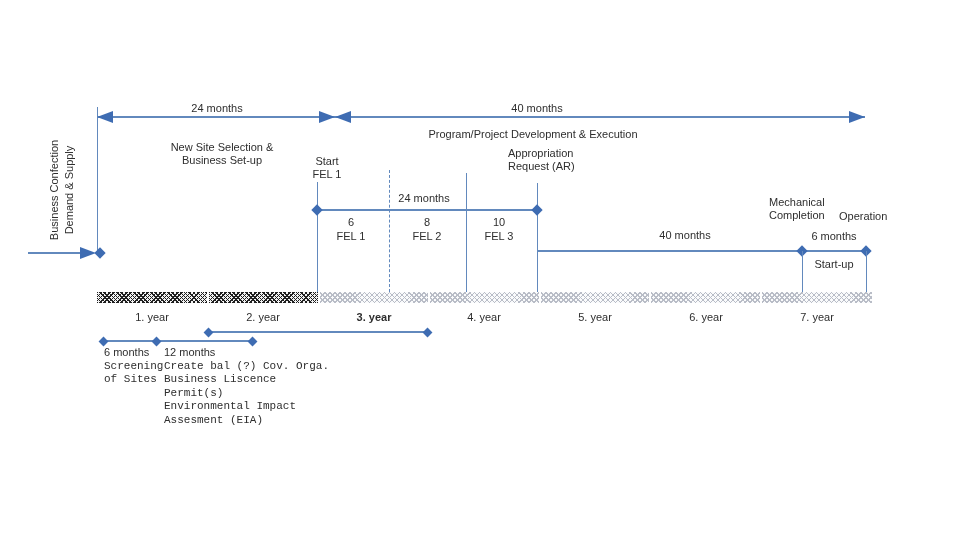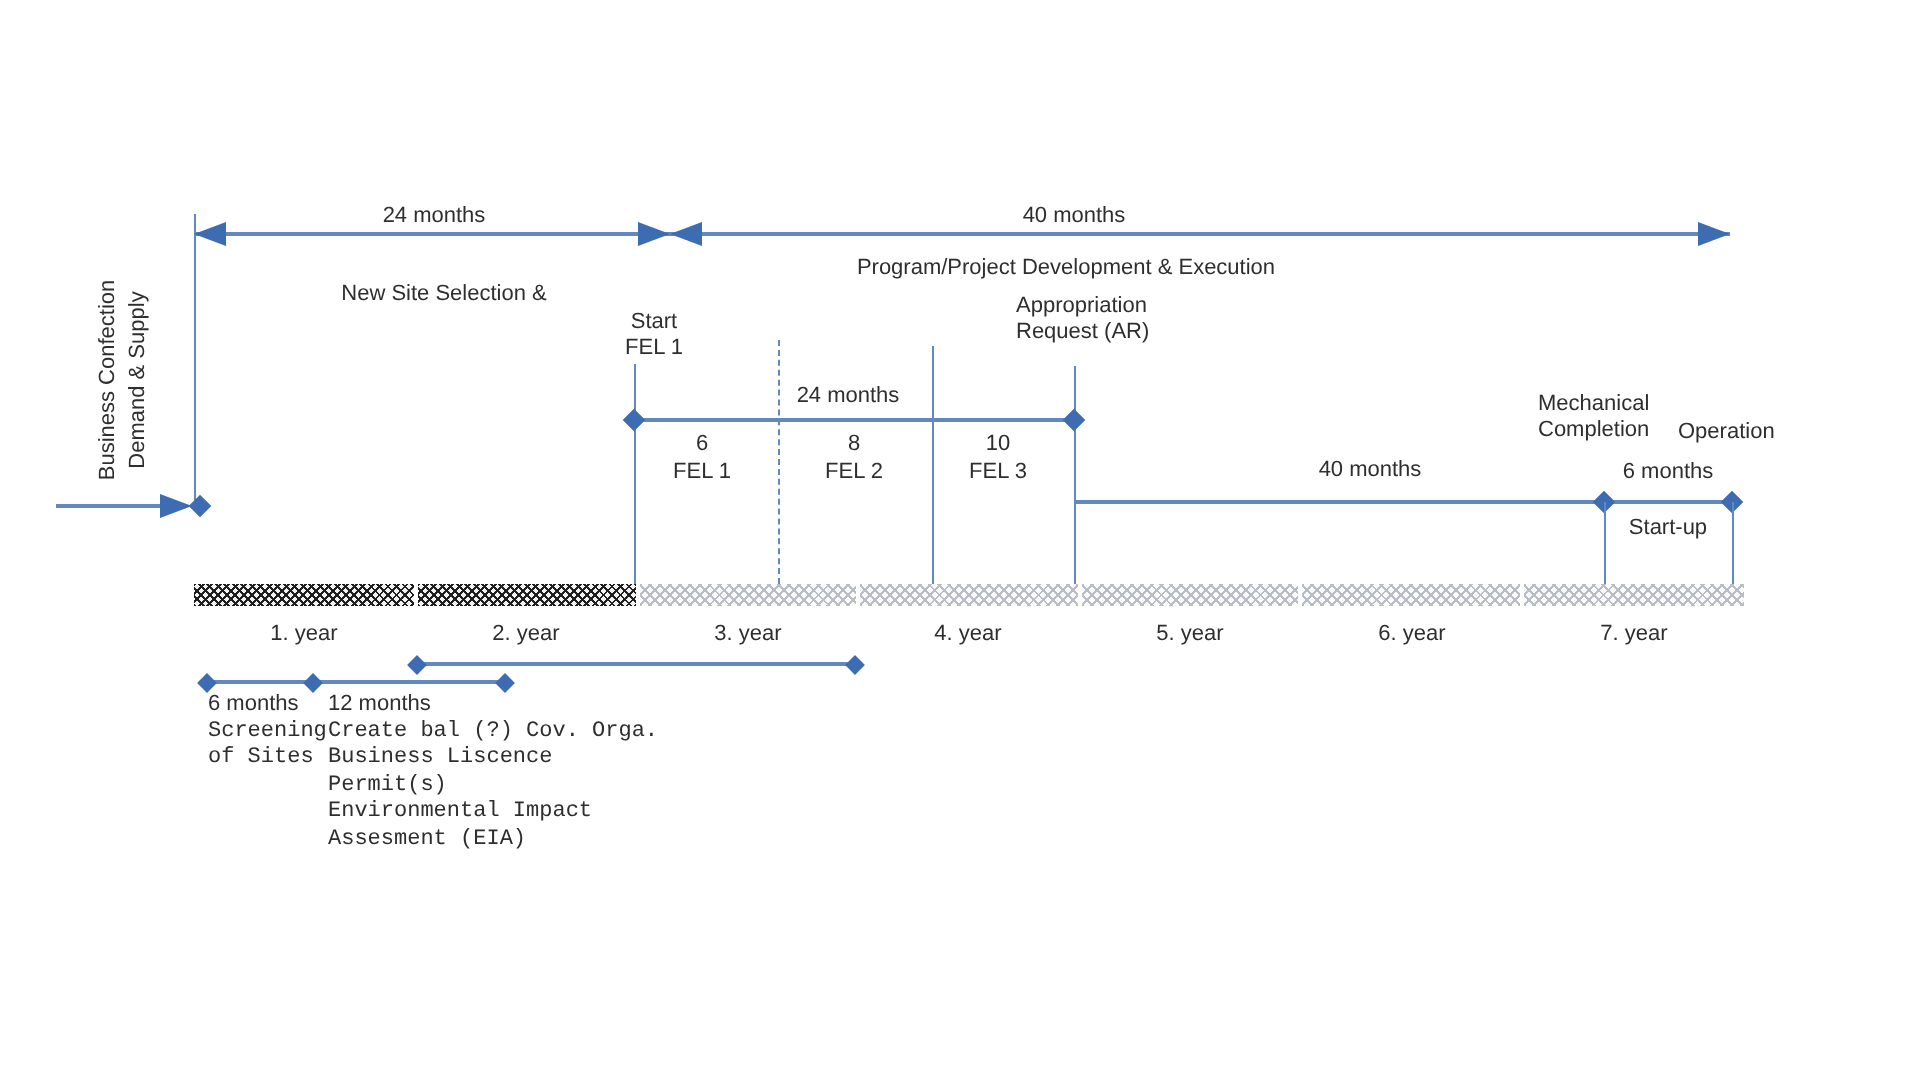--- a/index.html
+++ b/index.html
@@ -45,20 +45,21 @@
   <div class="hline" style="left:28px;top:252.2px;width:56px;"></div>
   <div class="arr-r" style="left:80px;top:247px;"></div>
   <div class="dia" style="left:96px;top:249px;"></div>
 
   <div class="hline" style="left:97px;top:116.2px;width:238px;"></div>
   <div class="arr-l" style="left:97px;top:111px;"></div>
   <div class="arr-r" style="left:319px;top:111px;"></div>
   <div class="txt ctr" style="left:157px;top:102px;width:120px;">24 months</div>
   <div class="txt ctr" style="left:132px;top:141px;width:180px;">
     <div>New Site Selection &amp;</div>
+    <div>Business Set-up</div>
   </div>
 
   <div class="hline" style="left:335px;top:116.2px;width:530px;"></div>
   <div class="arr-l" style="left:335px;top:111px;"></div>
   <div class="arr-r" style="left:849px;top:111px;"></div>
   <div class="txt ctr" style="left:477px;top:102px;width:120px;">40 months</div>
   <div class="txt ctr" style="left:373px;top:128px;width:320px;">Program/Project Development &amp; Execution</div>
 
   <div class="txt ctr" style="left:301px;top:155px;width:52px;">
     <div>Start</div>
@@ -110,21 +111,21 @@
   <div class="bar hatch-dark" style="left:97px;width:110px;"></div>
   <div class="bar hatch-dark" style="left:209px;width:109px;"></div>
   <div class="bar hatch-light" style="left:320px;width:108px;"></div>
   <div class="bar hatch-light" style="left:430px;width:109px;"></div>
   <div class="bar hatch-light" style="left:541px;width:108px;"></div>
   <div class="bar hatch-light" style="left:651px;width:109px;"></div>
   <div class="bar hatch-light" style="left:762px;width:110px;"></div>
 
   <div class="txt ctr" style="left:117px;top:311px;width:70px;">1. year</div>
   <div class="txt ctr" style="left:228px;top:311px;width:70px;">2. year</div>
-  <div class="txt ctr" style="left:339px;top:311px;width:70px;">3. year</div>
+  <div class="txt ctr" style="left:339px;top:311px;width:70px;font-weight:bold;">3. year</div>
   <div class="txt ctr" style="left:449px;top:311px;width:70px;">4. year</div>
   <div class="txt ctr" style="left:560px;top:311px;width:70px;">5. year</div>
   <div class="txt ctr" style="left:671px;top:311px;width:70px;">6. year</div>
   <div class="txt ctr" style="left:782px;top:311px;width:70px;text-align:center;">7. year</div>
 
   <div class="hline" style="left:208px;top:331.2px;width:219px;"></div>
   <div class="dia-sm" style="left:204.5px;top:328.5px;"></div>
   <div class="dia-sm" style="left:423.5px;top:328.5px;"></div>
 
   <div class="hline" style="left:103px;top:340.2px;width:149px;"></div>

